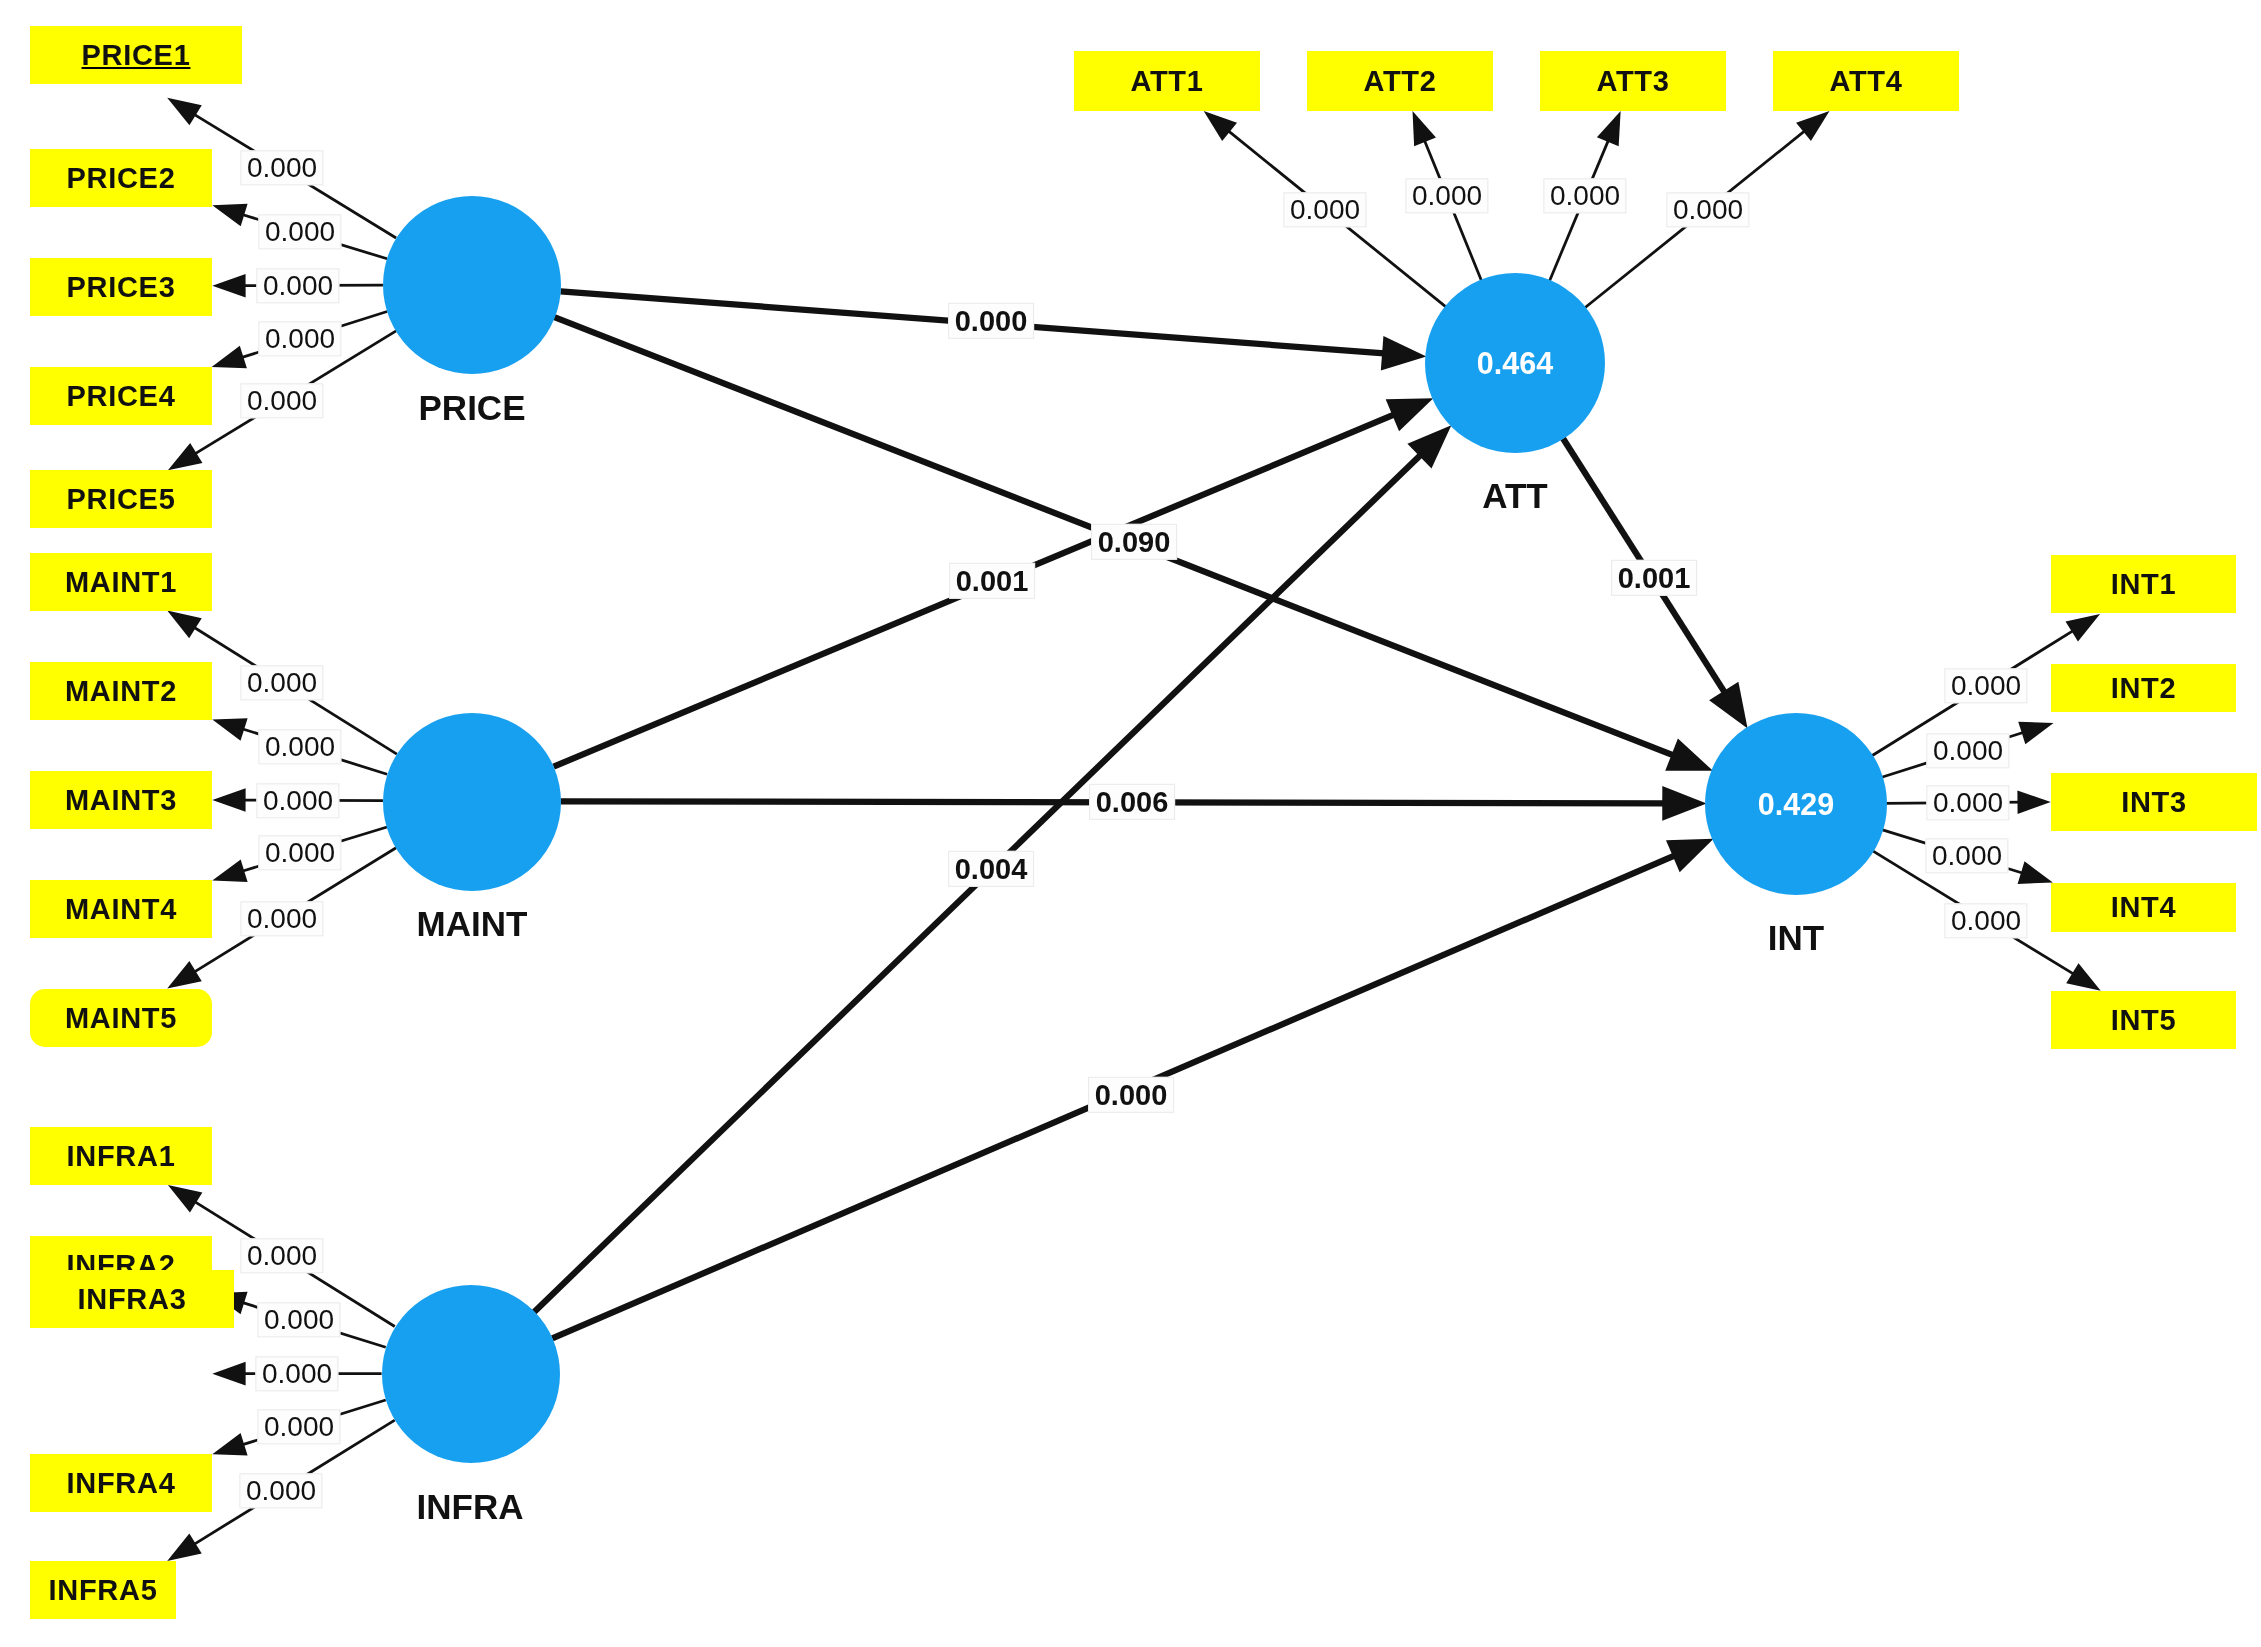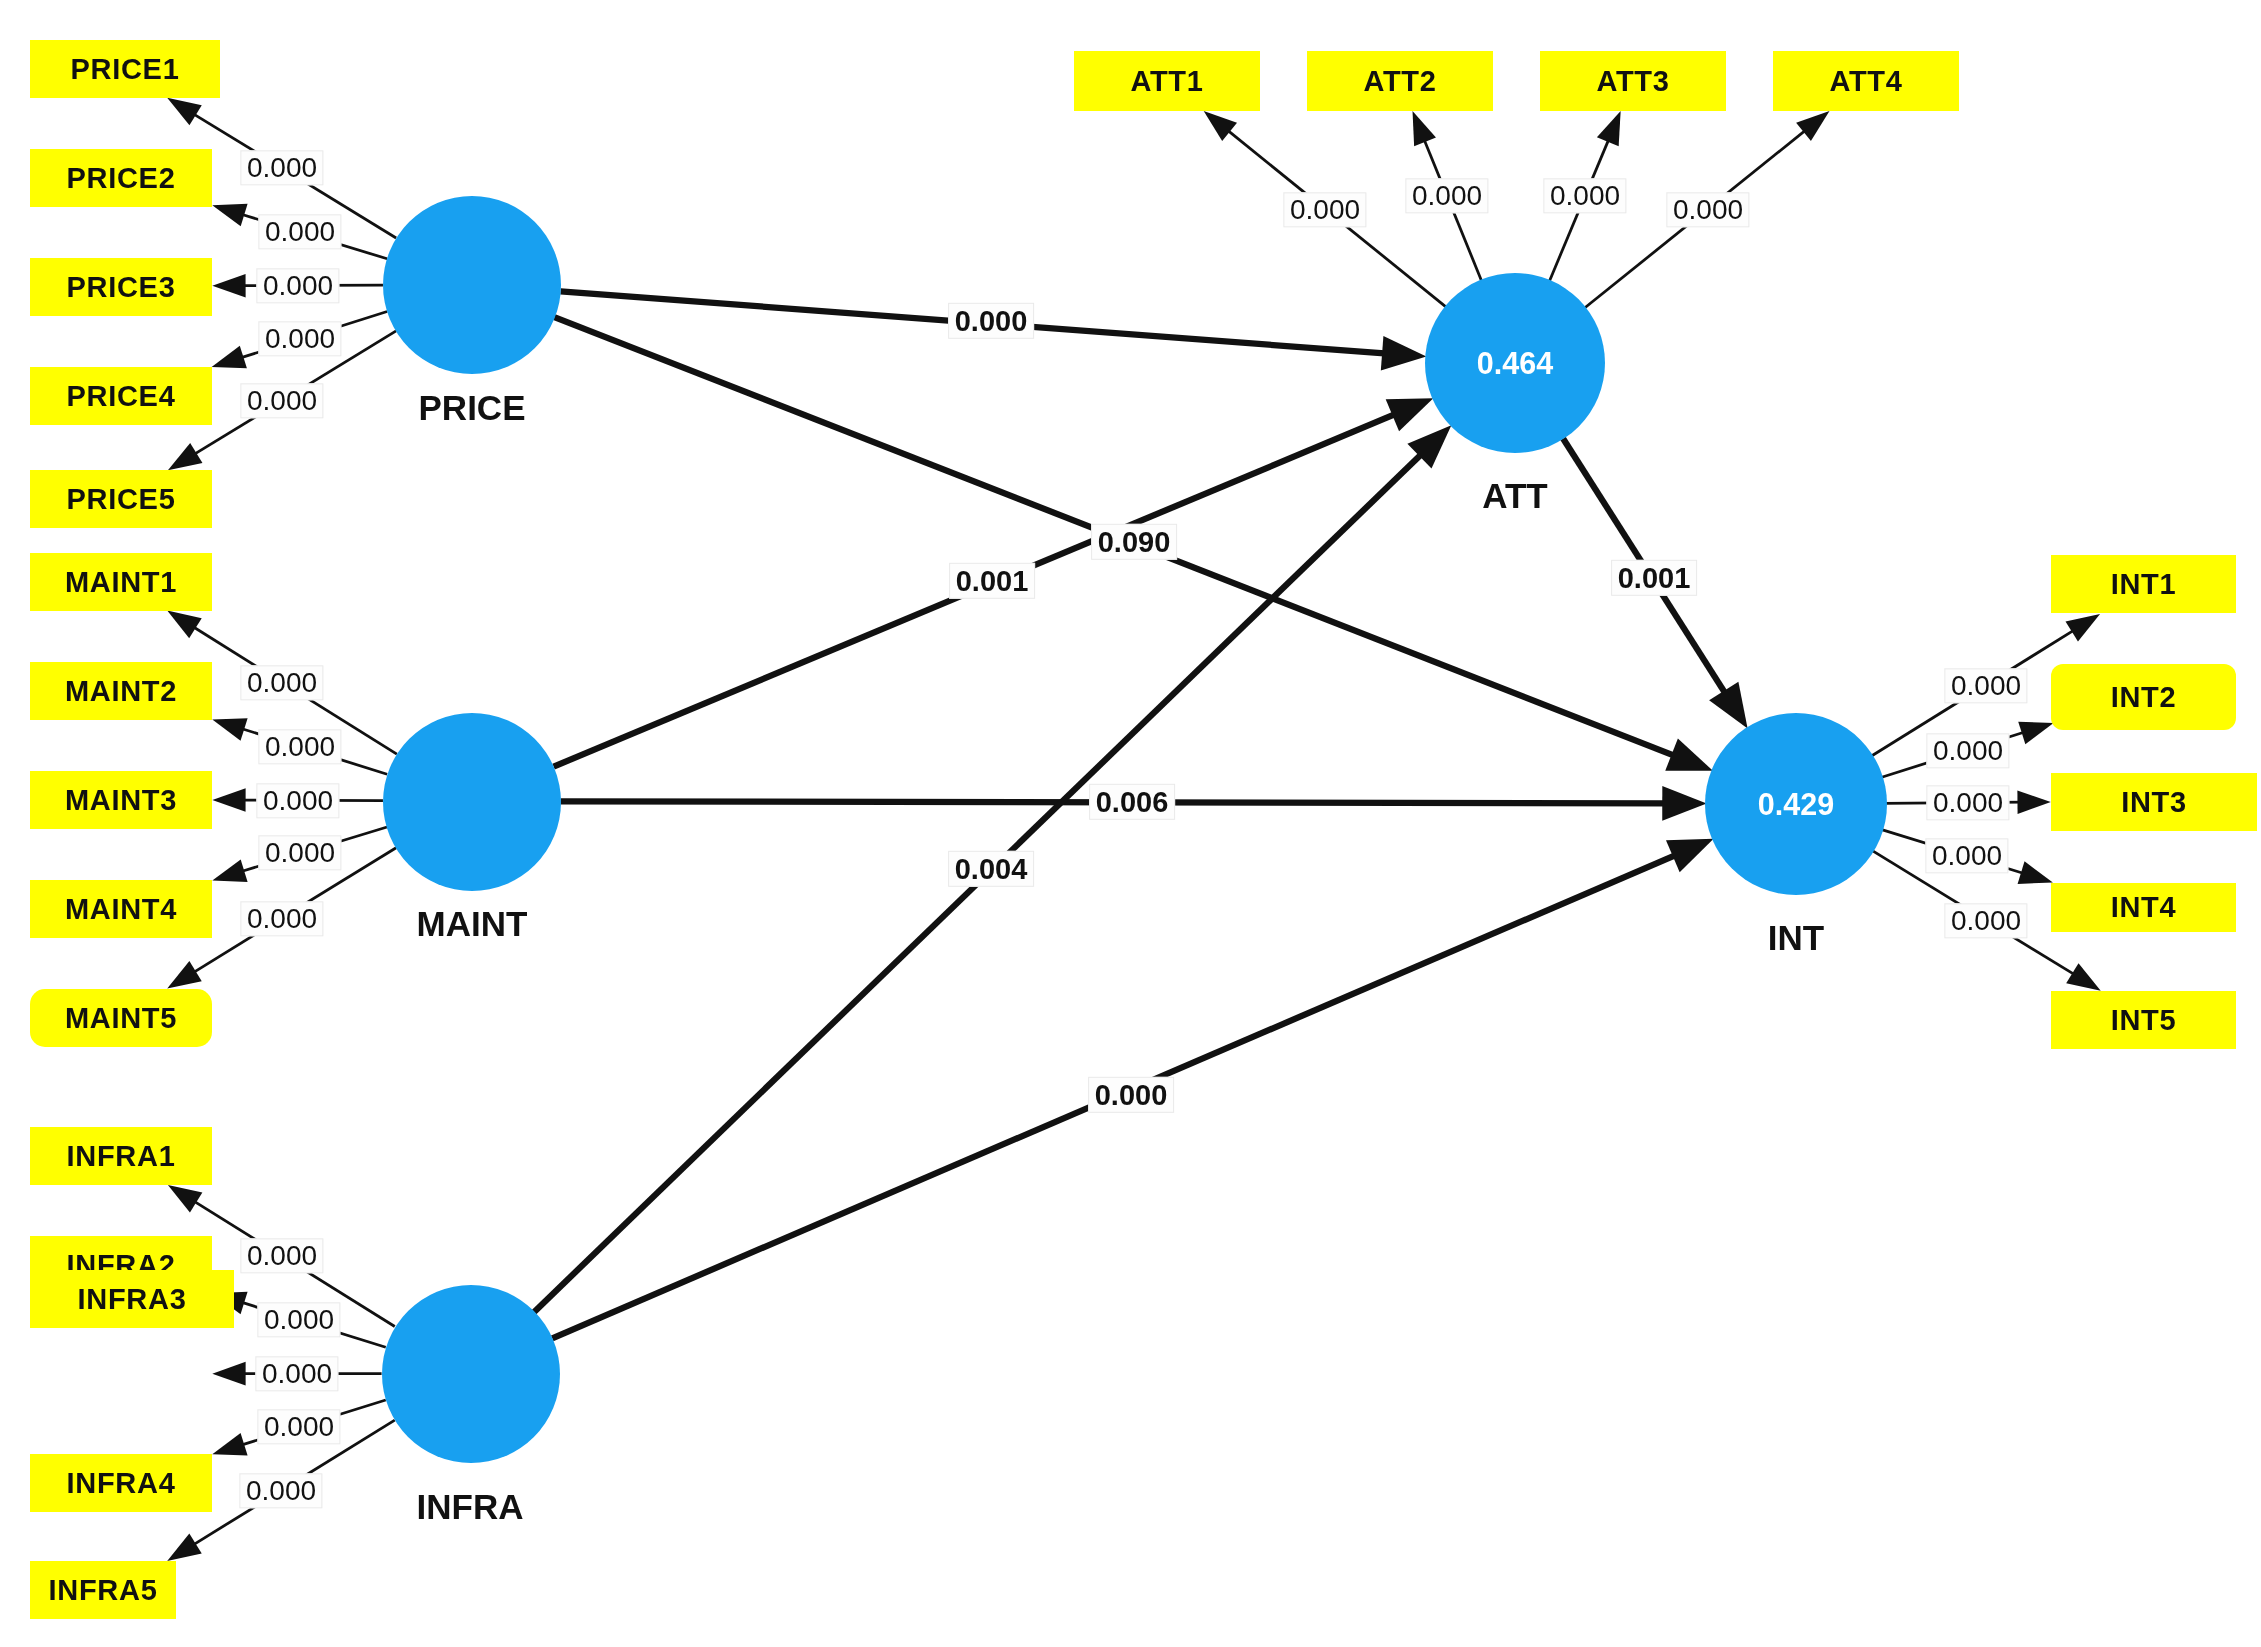--- a/index.html
+++ b/index.html
@@ -134,21 +134,21 @@
       <polygon points="2066,574 2016.6239390415503,621.7807974423562 1997.310557211964,575.6614600413851" fill="#111111"></polygon>
       <line x1="808" y1="1155" x2="2404.0000923377697" y2="1157.8983052524293" stroke="#111111" stroke-width="9"></line>
       <polygon points="2460,1158 2395.954706088,1182.8837362091292 2396.04550496976,1132.8838186535665" fill="#111111"></polygon>
       <line x1="770" y1="1891" x2="2051.7376655592784" y2="651.9222870009395" stroke="#111111" stroke-width="9"></line>
       <polygon points="2092,613 2063.3619244788806,675.4568701621099 2028.609882513756,639.5083572686087" fill="#111111"></polygon>
       <line x1="796" y1="1929" x2="2418.556533107871" y2="1231.1262223191952" stroke="#111111" stroke-width="9"></line>
       <polygon points="2470,1209 2421.0852442300647,1257.2529446559233 2401.3296885879263,1211.3212777879512" fill="#111111"></polygon>
       <line x1="2253" y1="632" x2="2488.934972437183" y2="1002.7549566870019" stroke="#111111" stroke-width="9"></line>
       <polygon points="2519,1050 2463.548431306335,1009.427552089974 2505.7315056929406,982.5837774803161" fill="#111111"></polygon>
     </svg>
-<div class="indicator-box" style="left: 30px; top: 40px; width: 190px; height: 58px;">
+<div class="indicator-box" style="left: 30px; top: 26px; width: 212px; height: 58px; text-decoration: underline;">
       <span>PRICE1</span>
     </div>
     <div class="edge-label" style="left: 282px; top: 168px;">0.000</div>
     <div class="indicator-box" style="left: 30px; top: 149px; width: 182px; height: 58px;">
       <span>PRICE2</span>
     </div>
     <div class="edge-label" style="left: 300px; top: 232px;">0.000</div>
     <div class="indicator-box" style="left: 30px; top: 258px; width: 182px; height: 58px;">
       <span>PRICE3</span>
     </div>
@@ -214,21 +214,21 @@
     </div>
     <div class="edge-label" style="left: 1585px; top: 196px;">0.000</div>
     <div class="indicator-box" style="left: 1773px; top: 51px; width: 186px; height: 60px;">
       <span>ATT4</span>
     </div>
     <div class="edge-label" style="left: 1708px; top: 210px;">0.000</div>
     <div class="indicator-box" style="left: 2051px; top: 555px; width: 185px; height: 58px;">
       <span>INT1</span>
     </div>
     <div class="edge-label" style="left: 1986px; top: 686px;">0.000</div>
-    <div class="indicator-box" style="left: 2051px; top: 664px; width: 185px; height: 66px; border-radius: 12px;">
+    <div class="indicator-box" style="left: 2051px; top: 664px; width: 185px; height: 48px;">
       <span>INT2</span>
     </div>
     <div class="edge-label" style="left: 1968px; top: 751px;">0.000</div>
     <div class="indicator-box" style="left: 2051px; top: 773px; width: 206px; height: 58px;">
       <span>INT3</span>
     </div>
     <div class="edge-label" style="left: 1968px; top: 803px;">0.000</div>
     <div class="indicator-box" style="left: 2051px; top: 883px; width: 185px; height: 49px;">
       <span>INT4</span>
     </div>

